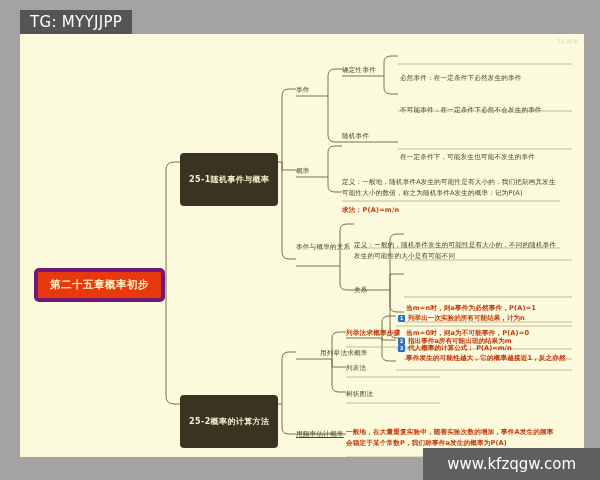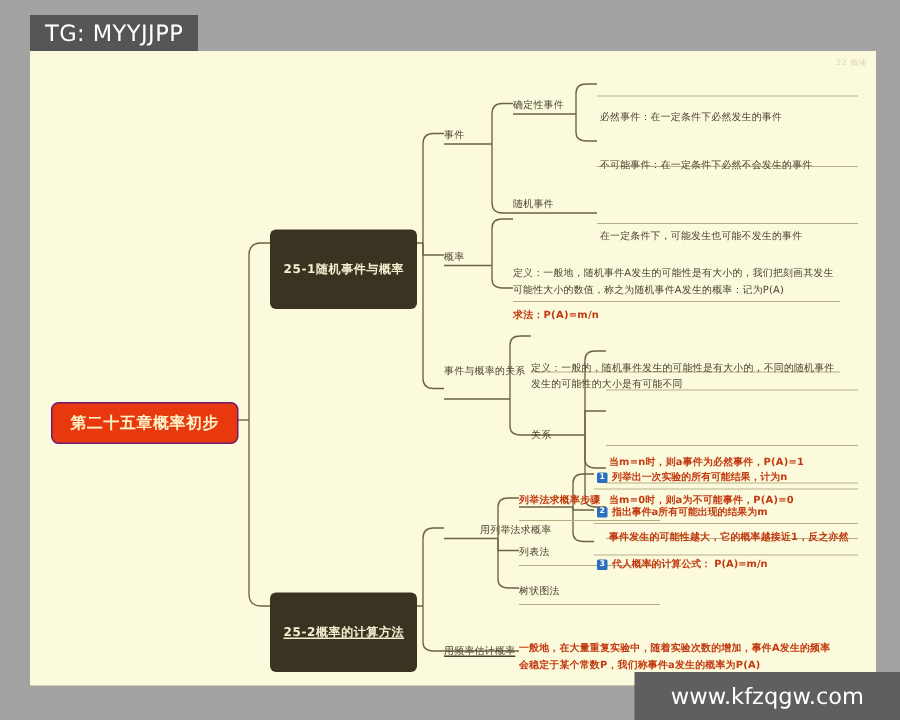--- a/index.html
+++ b/index.html
@@ -62,21 +62,21 @@
   
   .node { position: absolute; white-space: nowrap; }
 
   .root {
     background: #e8380d;
     color: #fff4c8;
     border-radius: 5px;
     font-size: 10.5px;
     font-weight: bold;
     padding: 6px 12px;
-    border: 1px solid #701a75;
+    border: 4px solid #701a75;
     letter-spacing: .5px;
     text-align: center;
   }
   .cat {
     background: #3a3322;
     color: #f4efcf;
     border-radius: 4px;
     font-size: 8px;
     font-weight: bold;
     padding: 21px 9px;
@@ -209,21 +209,21 @@
         <line x1="376" y1="315" x2="552" y2="315"></line>
         <line x1="376" y1="336" x2="552" y2="336"></line>
         <line x1="326" y1="423" x2="552" y2="423"></line>
       </g>
     </svg>
 
     <div class="node root" style="left:14px; top:234px;">第二十五章概率初步</div>
 
     <div class="node cat" style="left:160px; top:119px;">25-1随机事件与概率</div>
 
-    <div class="node cat" style="left:160px; top:361px;text-decoration:underline;">25-2概率的计算方法</div>
+    <div class="node cat" style="left:160px; top:361px;">25-2概率的计算方法</div>
 
     <div class="node lbl" style="left:276px; top:52px;">事件</div>
 
     <div class="node lbl" style="left:322px; top:32px;">确定性事件</div>
 
     <div class="node leaf" style="left:380px; top:19px; width:172px;">必然事件：在一定条件下必然发生的事件</div>
 
     <div class="node leaf" style="left:380px; top:51px; width:172px;">不可能事件：在一定条件下必然不会发生的事件</div>
 
     <div class="node lbl" style="left:322px; top:98px;">随机事件</div>
@@ -256,21 +256,21 @@
     <div class="node step" style="left:378px; top:280px; width:176px;">
       <span class="badge">1</span>
       <span>列举出一次实验的所有可能结果，计为n</span>
     </div>
 
     <div class="node step" style="left:378px; top:303px; width:176px;">
       <span class="badge">2</span>
       <span>指出事件a所有可能出现的结果为m</span>
     </div>
 
-    <div class="node step" style="left:378px; top:338px; width:176px;">
+    <div class="node step" style="left:378px; top:310px; width:176px;">
       <span class="badge">3</span>
       <span>代人概率的计算公式： P(A)=m/n</span>
     </div>
 
     <div class="node lbl" style="left:326px; top:330px;">列表法</div>
 
     <div class="node lbl" style="left:326px; top:356px;">树状图法</div>
 
     <div class="node lbl" style="left:276px; top:396px;text-decoration:underline;">用频率估计概率</div>
 

